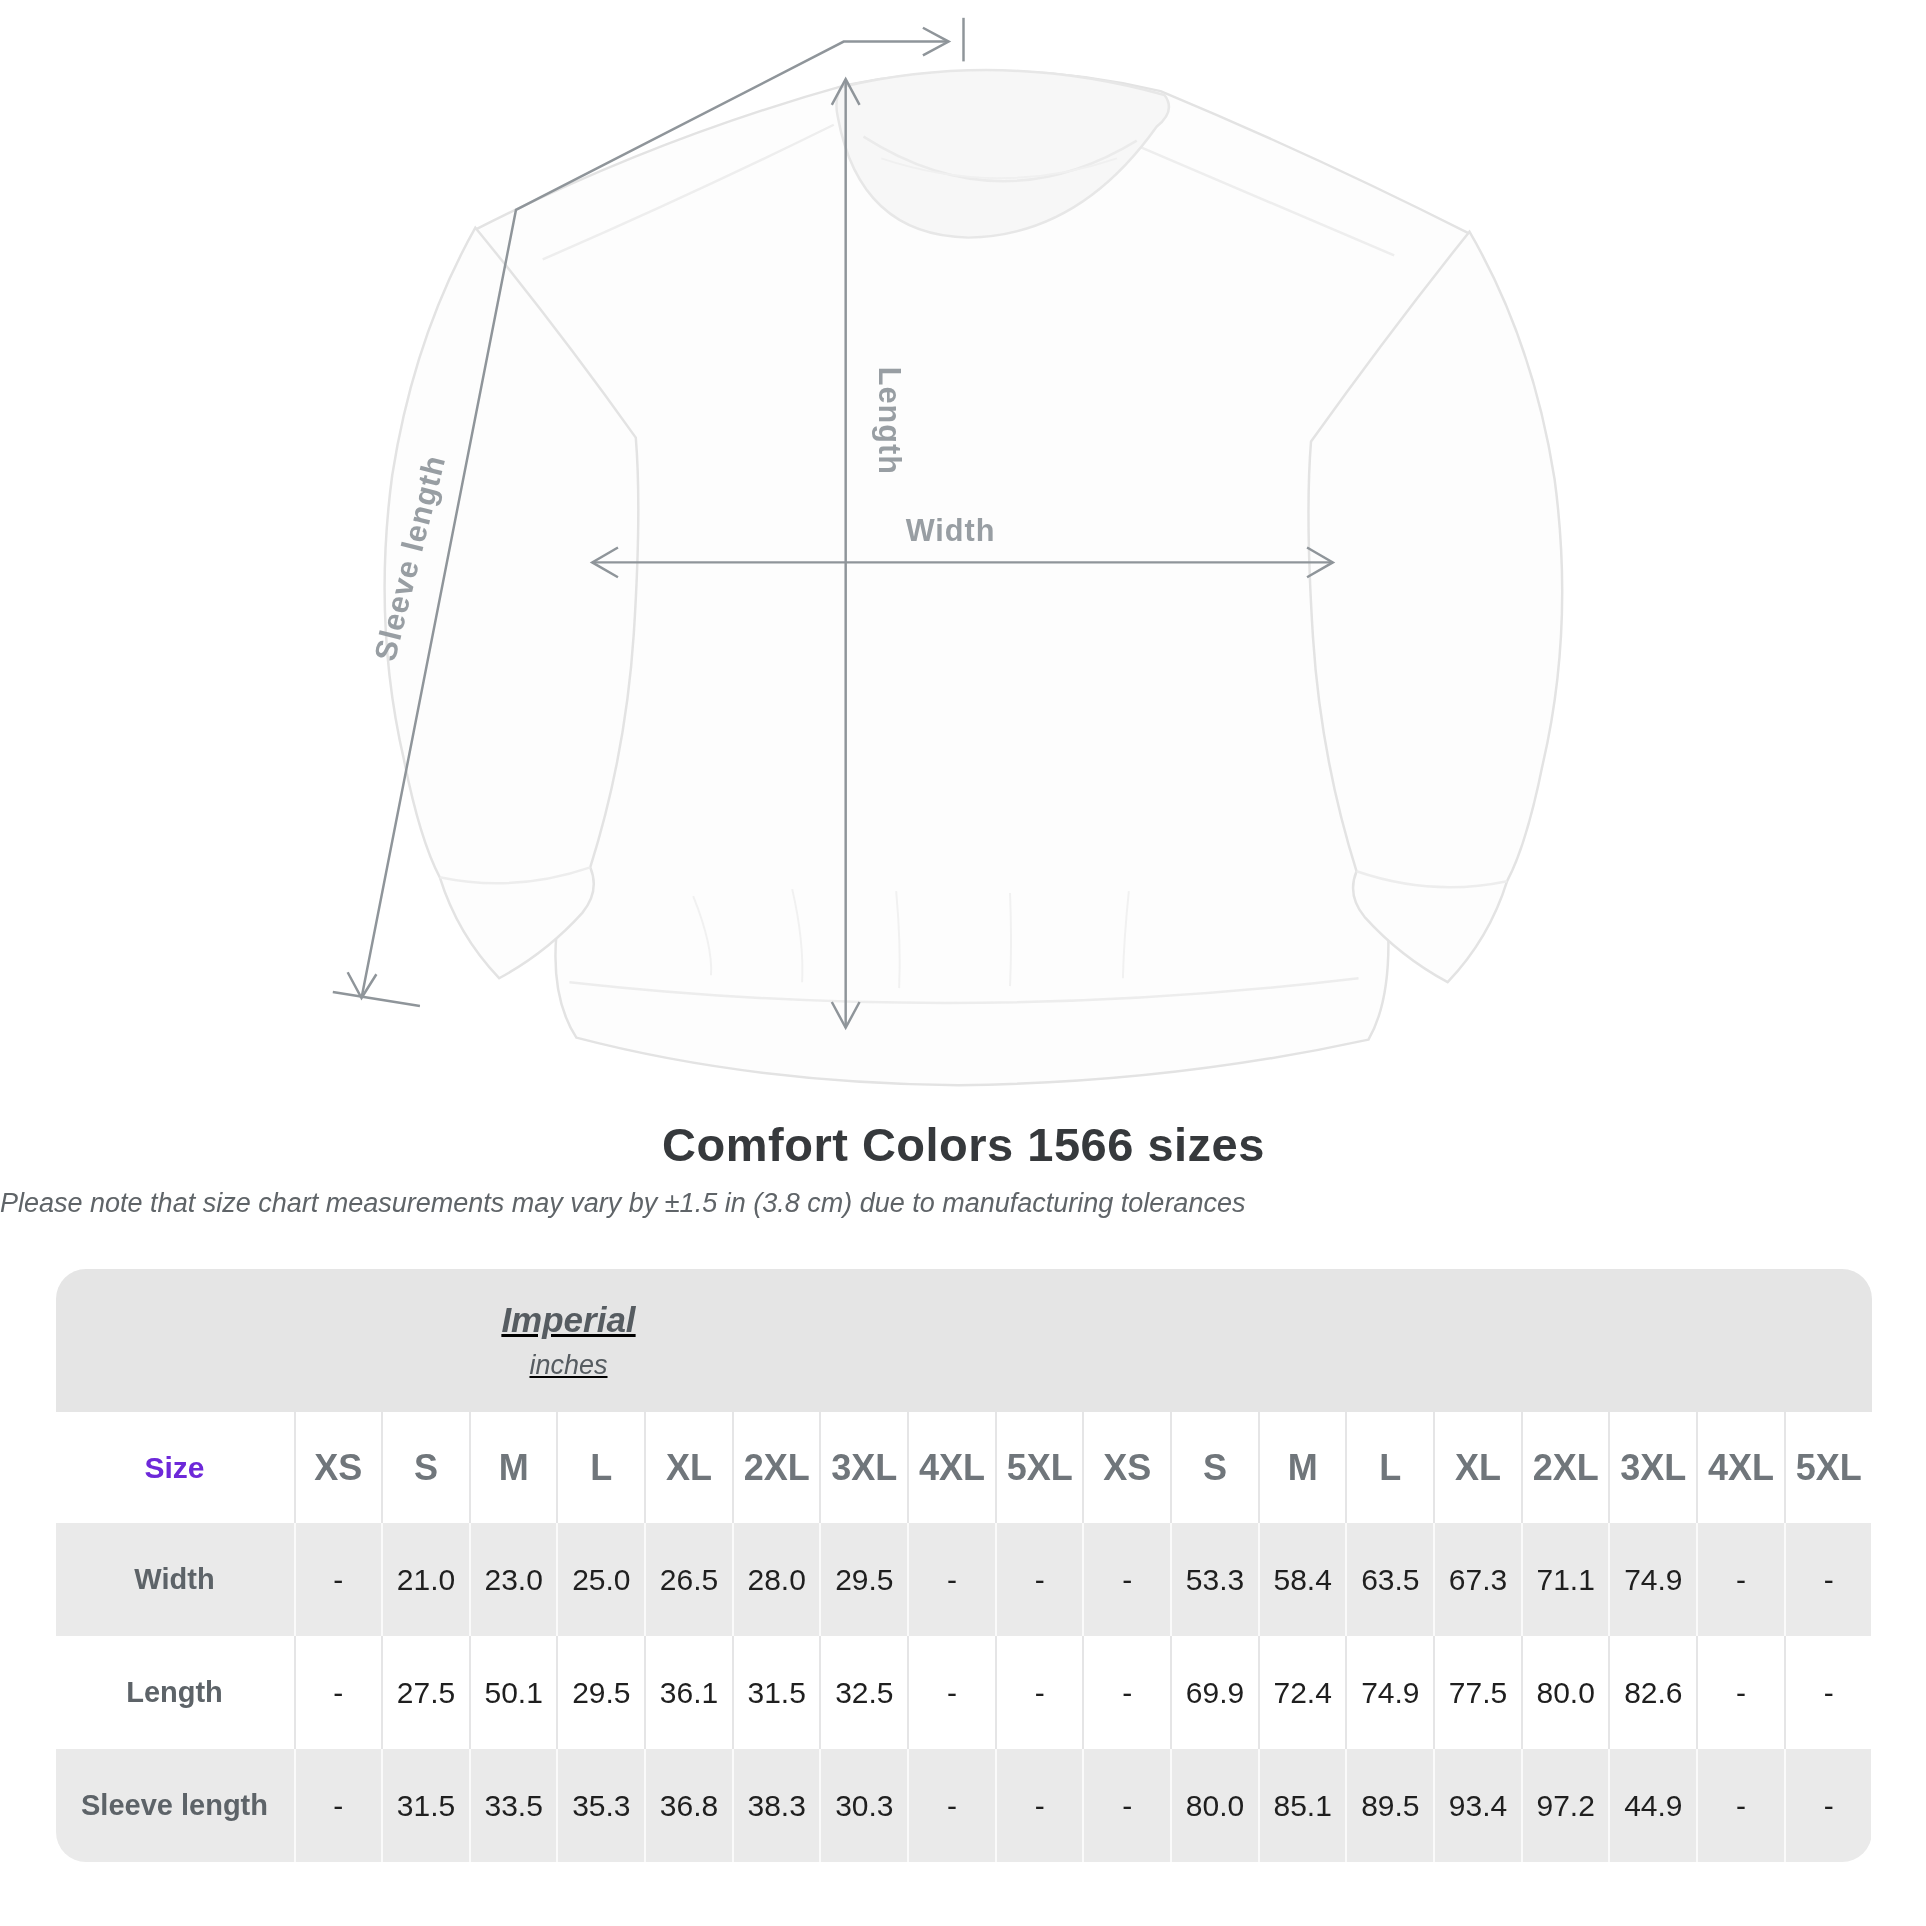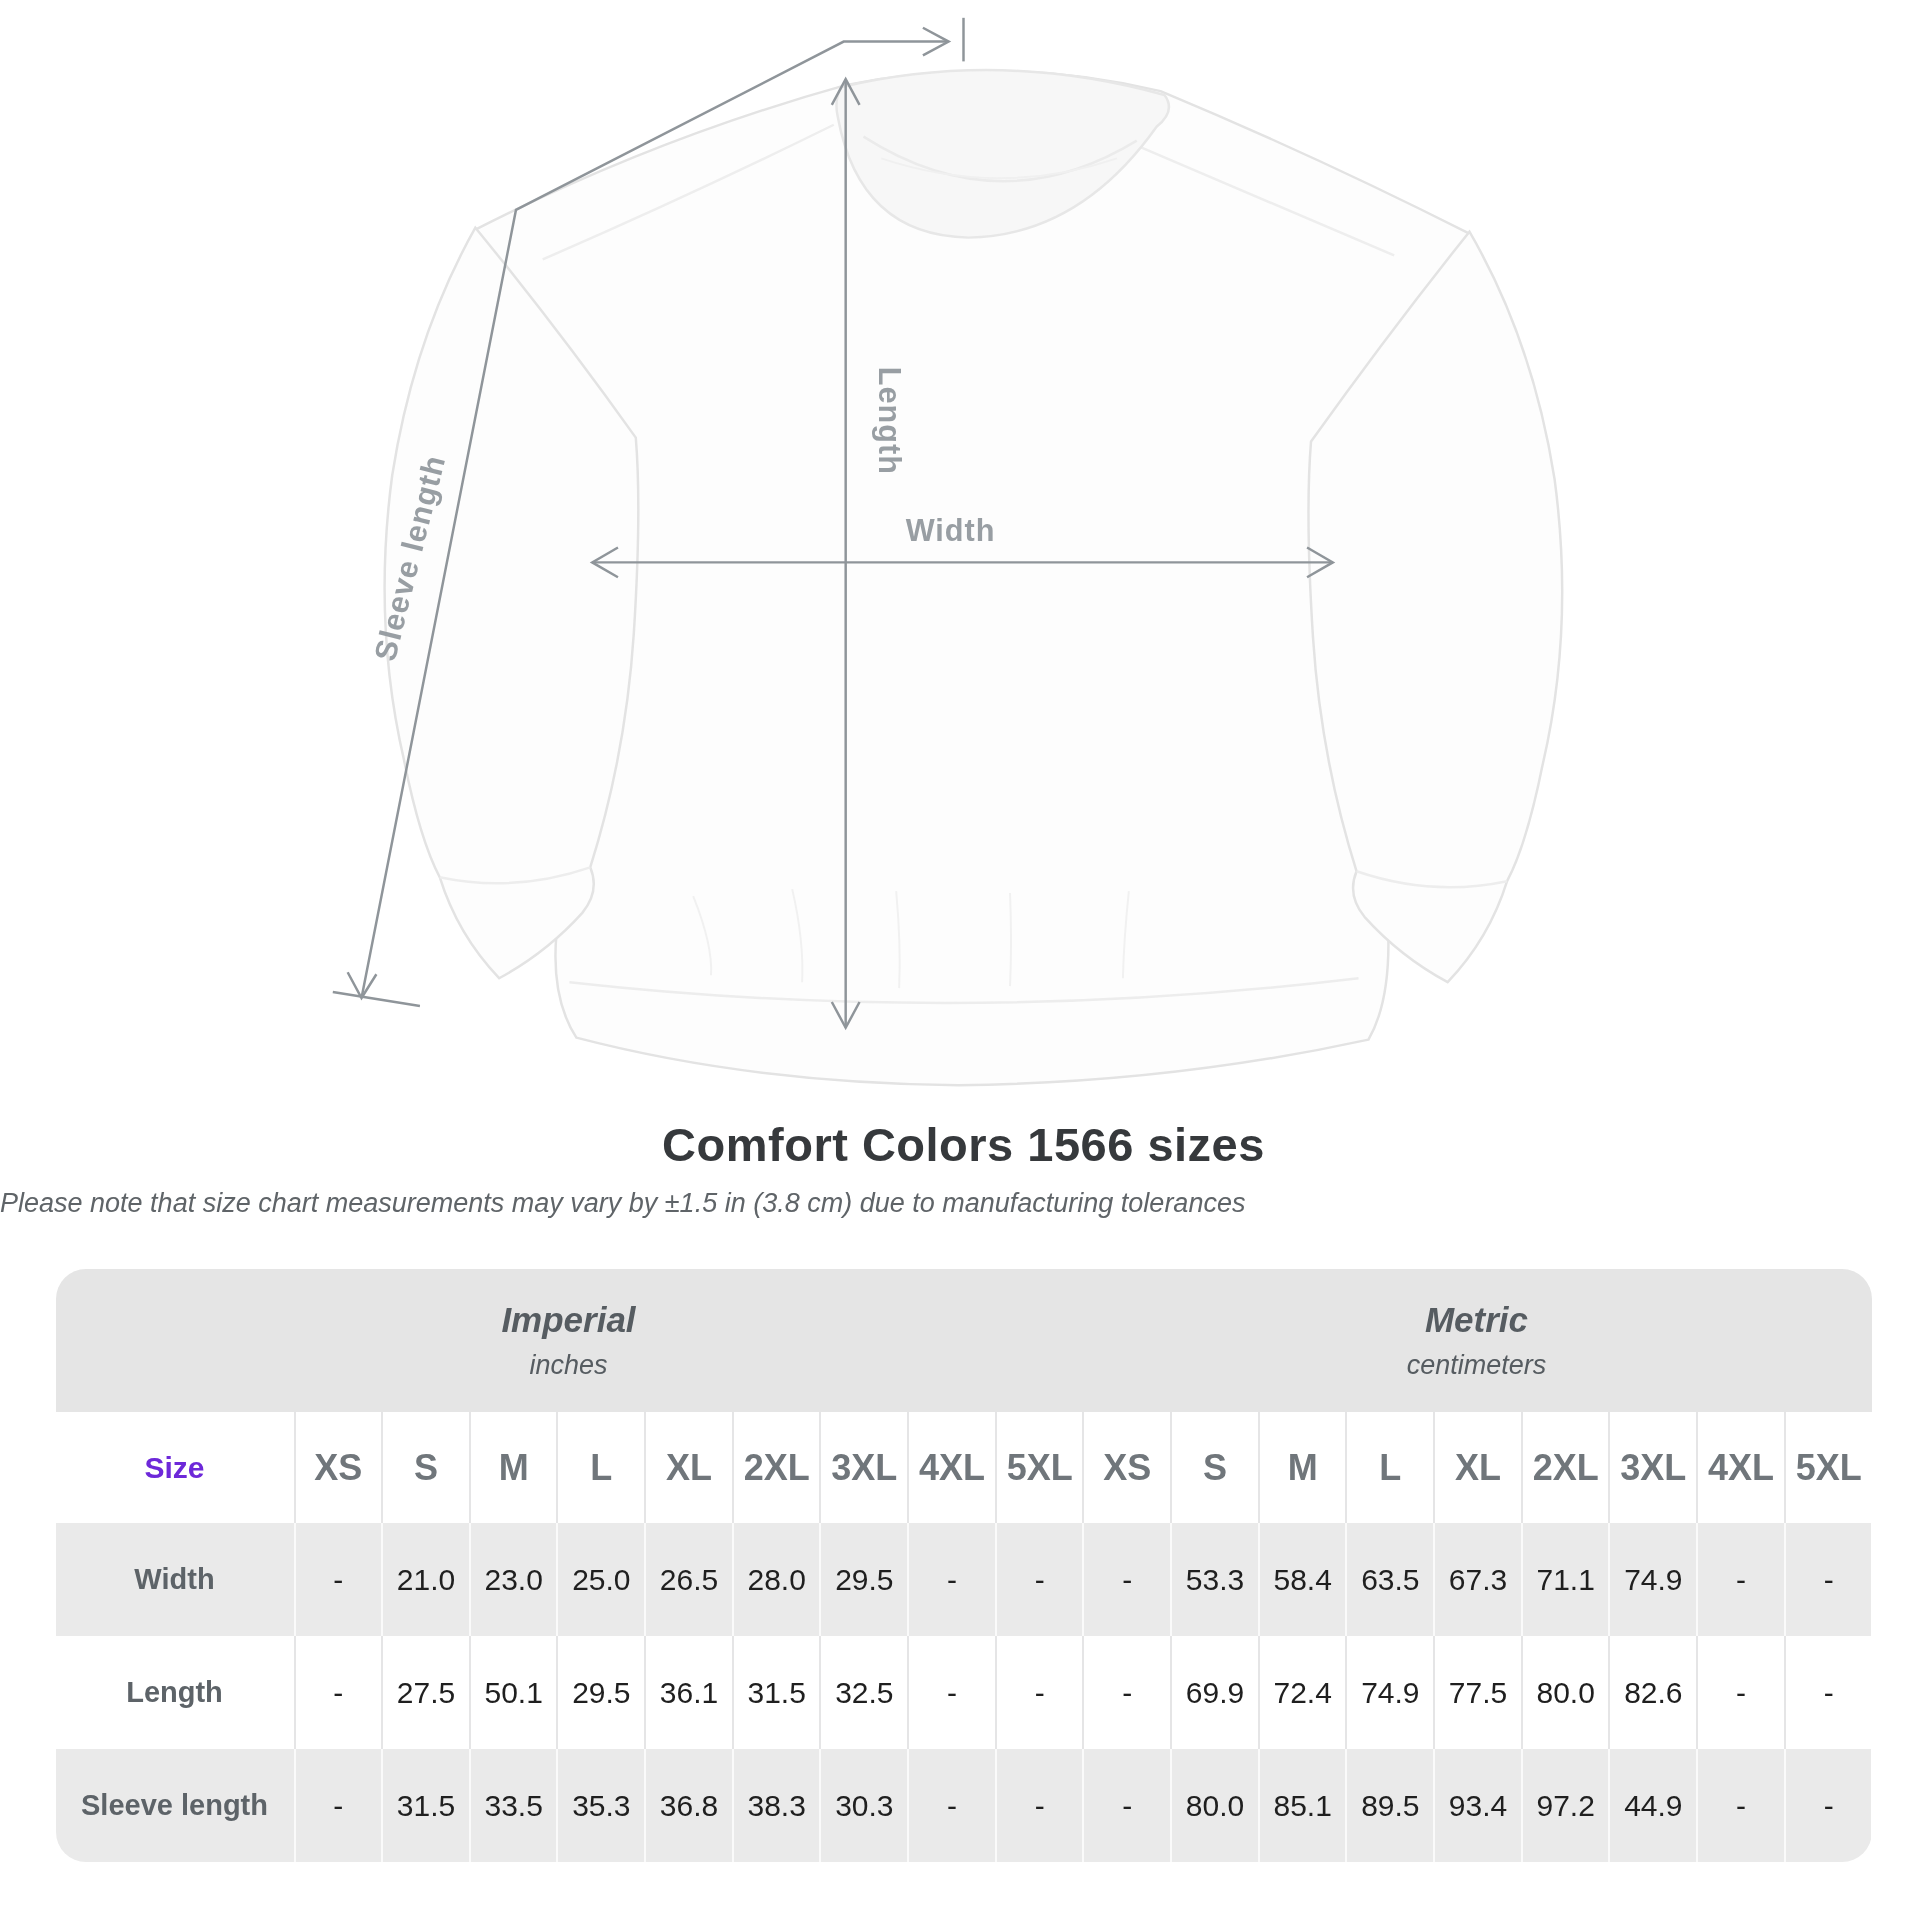--- a/index.html
+++ b/index.html
@@ -25,21 +25,21 @@
   .size-table{
     width:1816px;margin:50px auto 0 auto;
     border-radius:30px;overflow:hidden;background:#ffffff;
   }
   .unit-band{
     display:flex;background:#e5e5e5;height:143px;
   }
   .unit-group{
     display:flex;flex-direction:column;align-items:center;justify-content:center;gap:10px;
   }
-  .unit-group.imperial{width:1026px;}
+  .unit-group.imperial{width:1026px;text-decoration:underline;}
   .unit-group.metric{width:790px;}
   .unit-label{font-size:35px;font-weight:bold;font-style:italic;color:#565c61;}
   .unit-sub{font-size:27px;font-style:italic;color:#565c61;}
   .grid{
     display:grid;
     grid-template-columns:238px repeat(18, 1fr);
     grid-template-rows:111px 113px 113px 113px;
   }
   .cell{
     display:flex;align-items:center;justify-content:center;
@@ -147,24 +147,20 @@
 </div>
 
 <h1 class="page-title">Comfort Colors 1566 sizes</h1>
 <div class="page-subtitle">Please note that size chart measurements may vary by ±1.5 in (3.8 cm) due to manufacturing tolerances</div>
 
 <div class="size-table">
   <div class="unit-band">
     <div class="unit-group imperial">
       <div class="unit-label">Imperial</div>
       <div class="unit-sub">inches</div>
-    </div>
-    <div class="unit-group metric">
-      <div class="unit-label">Metric</div>
-      <div class="unit-sub">centimeters</div>
     </div>
   </div>
   <div class="grid">
       <div class="cell size-title">Size</div>
       <div class="cell sep-light size-head">XS</div>
       <div class="cell sep-light size-head">S</div>
       <div class="cell sep-light size-head">M</div>
       <div class="cell sep-light size-head">L</div>
       <div class="cell sep-light size-head">XL</div>
       <div class="cell sep-light size-head">2XL</div>

